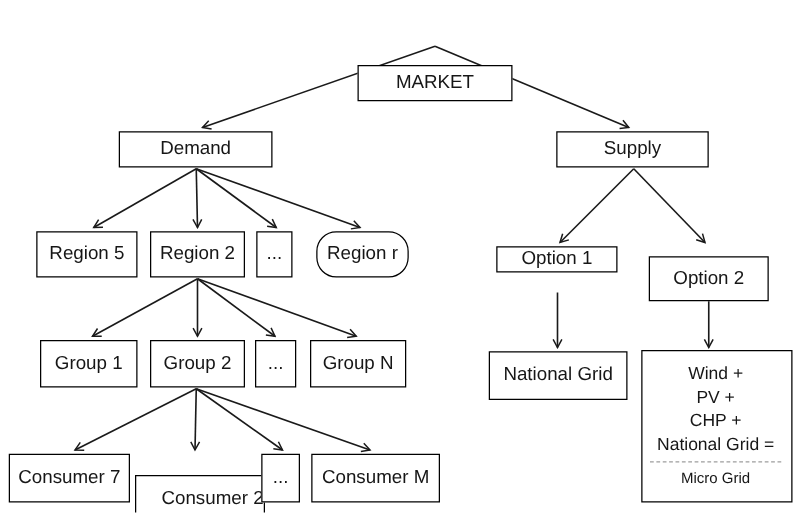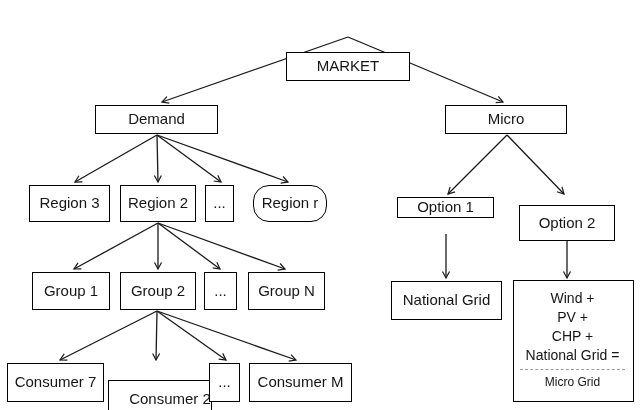--- a/index.html
+++ b/index.html
@@ -121,23 +121,23 @@
       <line x1="507" y1="135" x2="564" y2="194" marker-end="url(#arrw)"></line>
 
       <line x1="446" y1="234" x2="446" y2="278" marker-end="url(#arrw)"></line>
       <line x1="567" y1="234" x2="567" y2="278" marker-end="url(#arrw)"></line>
     </g>
   </svg>
 
   <div class="node n-market">MARKET</div>
 
   <div class="node n-demand">Demand</div>
-  <div class="node n-supply">Micro</div>
+  <div class="node n-supply">Supply</div>
 
-  <div class="node n-region1">Region 3</div>
+  <div class="node n-region1">Region 5</div>
   <div class="node n-region2">Region 2</div>
   <div class="node n-region-dots">...</div>
   <div class="node n-regionr">Region r</div>
 
   <div class="node n-group1">Group 1</div>
   <div class="node n-group2">Group 2</div>
   <div class="node n-group-dots">...</div>
   <div class="node n-groupn">Group N</div>
 
   <div class="node n-consumer1">Consumer 7</div>

